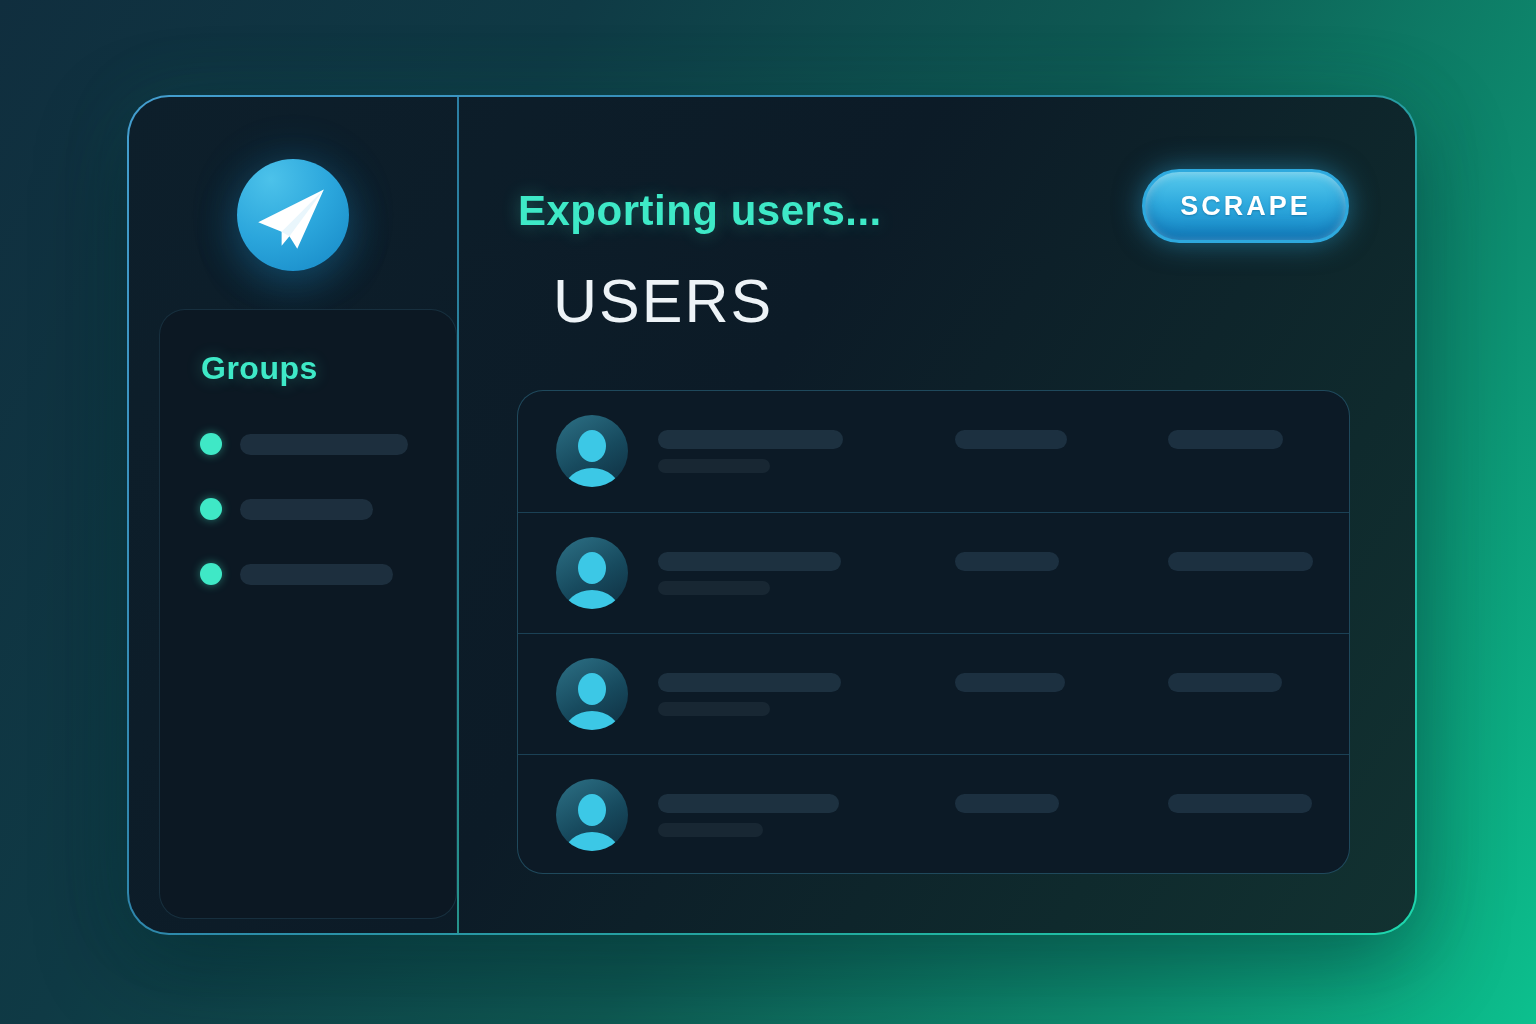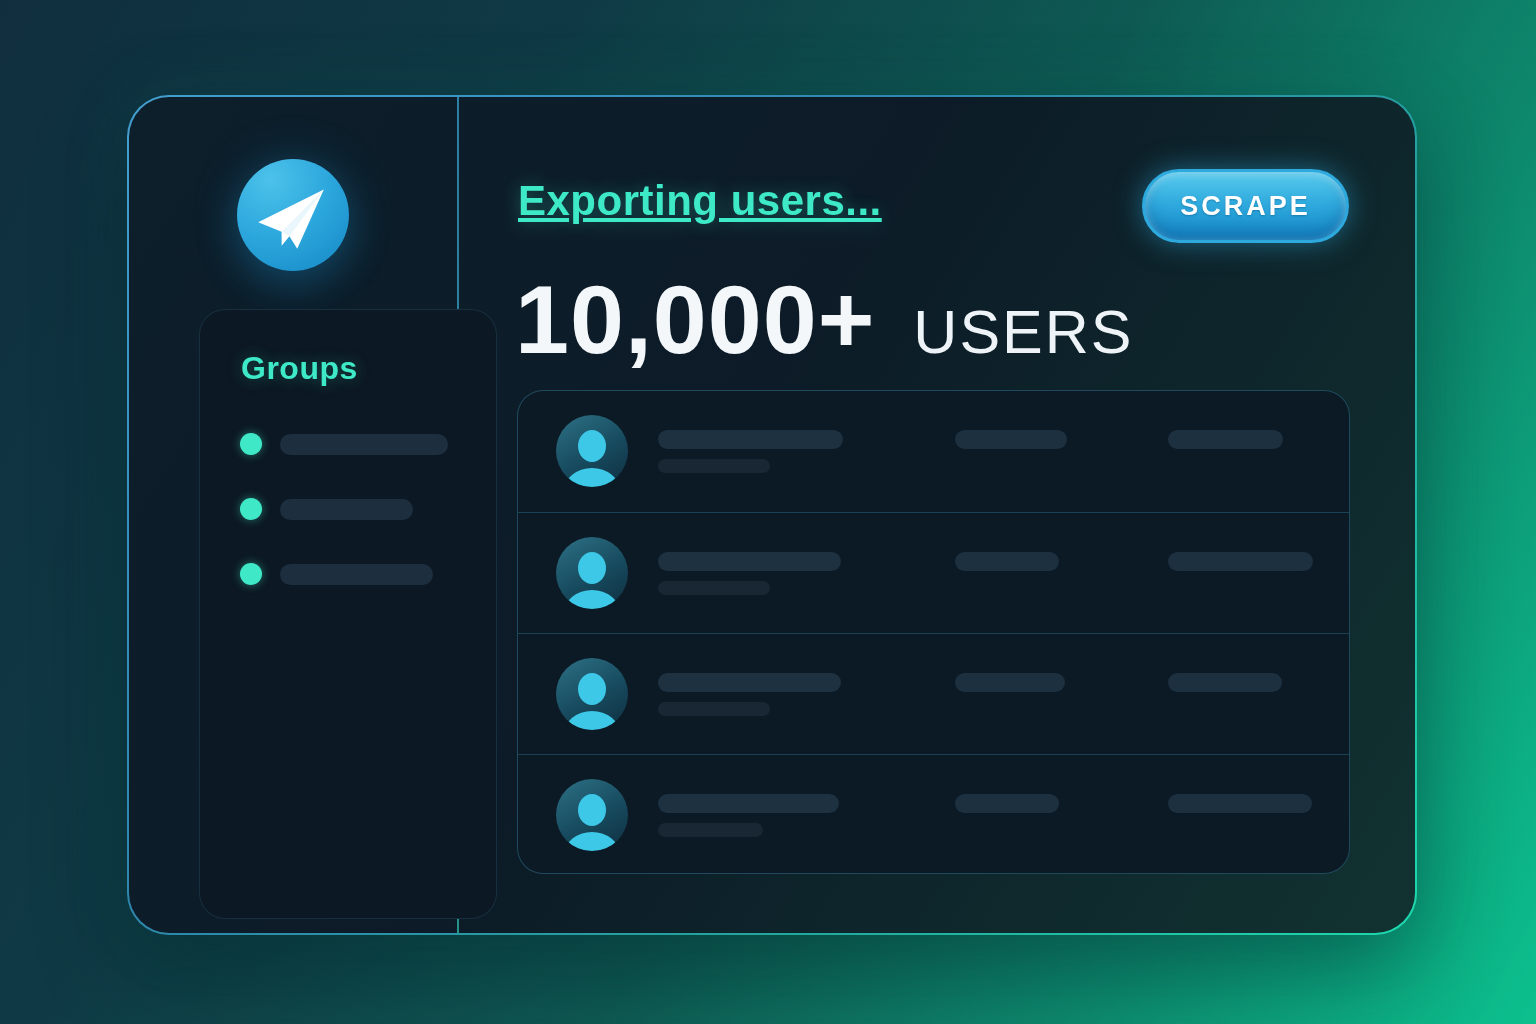--- a/index.html
+++ b/index.html
@@ -31,41 +31,39 @@
     background:radial-gradient(120% 120% at 30% 18%, #4cc2ea 0%, #2ba6dc 45%, #1b8fcb 78%, #1680bd 100%);
     box-shadow:0 14px 40px rgba(25,140,200,.28), 0 0 50px rgba(40,160,220,.18);
     display:flex; align-items:center; justify-content:center;
   }
   .logo svg{ width:100px; height:100px; margin-left:-4px; margin-top:2px; }
 
   .groups-panel{
     position:absolute; left:30px; top:212px; width:298px; height:610px;
     border-radius:26px; background:#0c1823;
     border:1.5px solid rgba(62,130,160,.22);
-    margin-left:40px;
   }
   .groups-title{
     position:absolute; left:41px; top:40px;
     font-size:32px; font-weight:700; color:#3ee9c7; letter-spacing:.5px;
     text-shadow:0 0 16px rgba(62,233,199,.30);
   }
   .groups-list{ position:absolute; left:40px; top:123px; }
   .group-item{ display:flex; align-items:center; height:22px; margin-bottom:43px; }
   .group-dot{
     width:22px; height:22px; border-radius:50%; background:#3fe8c6; flex:none;
     box-shadow:0 0 10px rgba(63,232,198,.45); margin-right:18px;
   }
   .group-bar{ height:21px; border-radius:10.5px; background:#1d2f3e; }
 
   
   .status{
-    position:absolute; left:389px; top:83px;
+    position:absolute; left:389px; top:93px;
     font-size:42px; font-weight:700; color:#3ee9c7; letter-spacing:.5px; line-height:1;
     text-shadow:0 0 18px rgba(62,233,199,.32);
-    text-decoration:underline;
   }
   .headline{
     position:absolute; left:386px; top:174px; display:flex; align-items:baseline; line-height:1;
     color:#f3f7fa;
   }
   .headline-value{ font-size:97px; font-weight:700; letter-spacing:1px; }
   .headline-unit{ font-size:61px; font-weight:500; letter-spacing:2px; margin-left:38px; color:#edf3f7; }
 
   .scrape-btn{
     position:absolute; left:1013px; top:72px; width:207px; height:74px;
@@ -135,21 +133,20 @@
   <div class="group-item">
     <span class="group-dot"></span>
     <span class="group-bar" style="width: 153px;"></span>
   </div>
 </div>
   </div>
 
   <div class="status">Exporting users...</div>
 
   <div class="headline">
-    <span class="headline-value">10,000+</span>
     <span class="headline-unit">USERS</span>
   </div>
 
   <button class="scrape-btn">SCRAPE</button>
 
   <div class="card">
     <div id="user-rows">
   <div class="user-row">
     <span class="avatar"></span>
     <span class="bar name" style="width: 185px;"></span>

